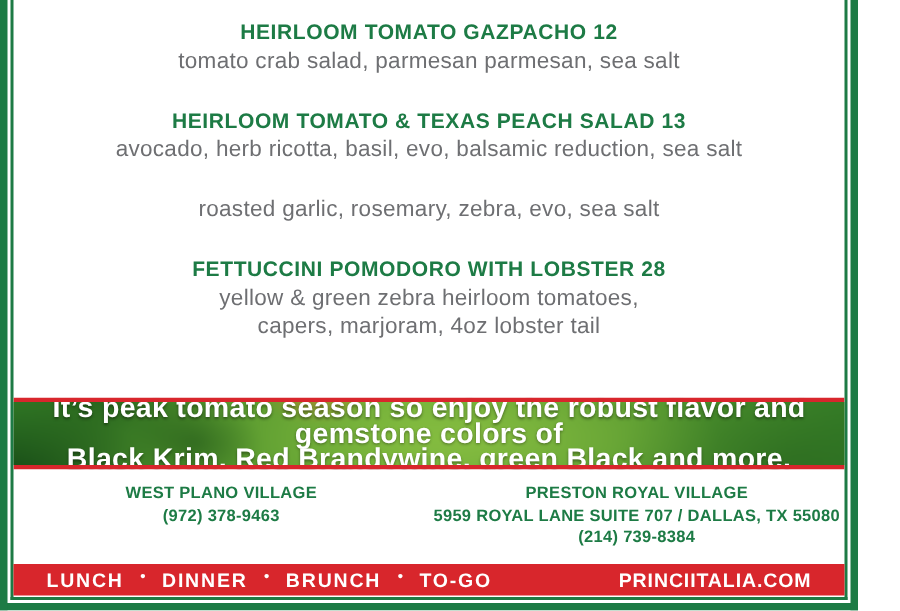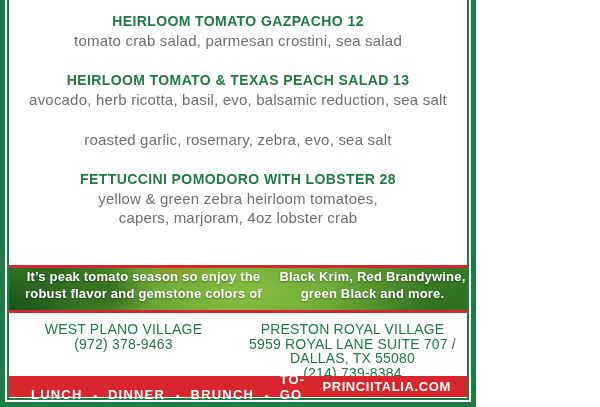--- a/index.html
+++ b/index.html
@@ -3,21 +3,21 @@
 <meta charset="utf-8">
 <style>
   :root{
     --green:#1d7b45;
     --red:#d8262c;
     --gray:#6e6f72;
   }
   html,body{margin:0;padding:0;background:#fff;}
   .flyer{
     position:relative;
-    width:476px;height:407px;
+    width:572px;height:407px;
     box-sizing:border-box;
     background:#fff;
     border-left:5px solid var(--green);
     border-right:5px solid var(--green);
     border-bottom:5px solid var(--green);
     font-family:"Liberation Sans",sans-serif;
     overflow:hidden;
   }
   .inner-frame{
     position:absolute;
@@ -56,71 +56,71 @@
       radial-gradient(ellipse 70px 55px at 37% -15%, rgba(216,110,35,.95), rgba(216,110,35,0) 65%),
       radial-gradient(ellipse 150px 70px at 1% 95%, rgba(16,62,18,.85), rgba(16,62,18,0) 70%),
       radial-gradient(ellipse 120px 80px at 12% 15%, rgba(28,86,24,.7), rgba(28,86,24,0) 70%),
       radial-gradient(ellipse 60px 40px at 23% 60%, rgba(22,74,20,.55), rgba(22,74,20,0) 75%),
       radial-gradient(ellipse 220px 70px at 55% 55%, rgba(156,204,74,.55), rgba(156,204,74,0) 75%),
       radial-gradient(ellipse 160px 80px at 92% 80%, rgba(34,92,26,.55), rgba(34,92,26,0) 75%),
       linear-gradient(90deg,#2f7a26 0%,#55962e 22%,#6fae37 48%,#5b9c30 70%,#357f28 100%);
   }
   .band-text{
     position:absolute;left:0;right:0;top:3px;bottom:3px;z-index:2;
-    display:flex;flex-direction:row;justify-content:center;
+    display:flex;flex-direction:column;justify-content:center;
     text-align:center;color:#fff;font-weight:bold;
-    font-size:13px;line-height:17px;letter-spacing:.2px;
+    font-size:19px;line-height:17px;letter-spacing:.2px;
     text-shadow:0 1px 2px rgba(0,0,0,.4);
   }
   
   .locations{
     box-sizing:border-box;
     height:63px;display:flex;padding-top:9px;
   }
   .location{
     width:50%;text-align:center;
-    color:var(--green);font-weight:normal;
-    font-size:14px;line-height:14.5px;letter-spacing:.2px;
+    color:var(--green);font-weight:bold;
+    font-size:11px;line-height:14.5px;letter-spacing:.2px;
   }
   
   .footer-bar{
     box-sizing:border-box;
     height:21px;margin-bottom:1px;
     background:var(--red);
     display:flex;justify-content:space-between;align-items:center;
     padding:0 22px;
     color:#fff;font-weight:bold;font-size:13px;
   }
-  .footer-services{display:flex;align-items:flex-end;}
+  .footer-services{display:flex;align-items:flex-start;}
   .svc{letter-spacing:1.2px;}
   .dot{margin:0 11px;font-size:10px;position:relative;top:0px;}
   .website{letter-spacing:.6px;cursor:pointer;margin-left:17px;}
 </style>
 </head>
 <body>
 
 <div class="flyer">
   <div class="inner-frame">
 
     <div class="menu">
       <div class="menu-item">
         <div class="item-title">HEIRLOOM TOMATO GAZPACHO 12</div>
-        <div class="item-desc">tomato crab salad, parmesan crostini, sea salad</div>
+        <div class="item-desc">tomato crab salad, parmesan parmesan, sea salt</div>
       </div>
       <div class="menu-item">
         <div class="item-title">HEIRLOOM TOMATO &amp; TEXAS PEACH SALAD 13</div>
         <div class="item-desc">avocado, herb ricotta, basil, evo, balsamic reduction, sea salt</div>
       </div>
       <div class="menu-item">
         <div class="item-desc">roasted garlic, rosemary, zebra, evo, sea salt</div>
       </div>
       <div class="menu-item">
         <div class="item-title">FETTUCCINI POMODORO WITH LOBSTER 28</div>
         <div class="item-desc">yellow &amp; green zebra heirloom tomatoes,</div>
-        <div class="item-desc">capers, marjoram, 4oz lobster crab</div>
+        <div class="item-desc">capers, marjoram, 4oz lobster tail</div>
       </div>
     </div>
 
     <div class="band">
       <div class="redline top"></div>
       <div class="photo">
         <div class="photo-fill"></div>
       </div>
       <div class="band-text">
         <div>It’s peak tomato season so enjoy the robust flavor and gemstone colors of</div>

